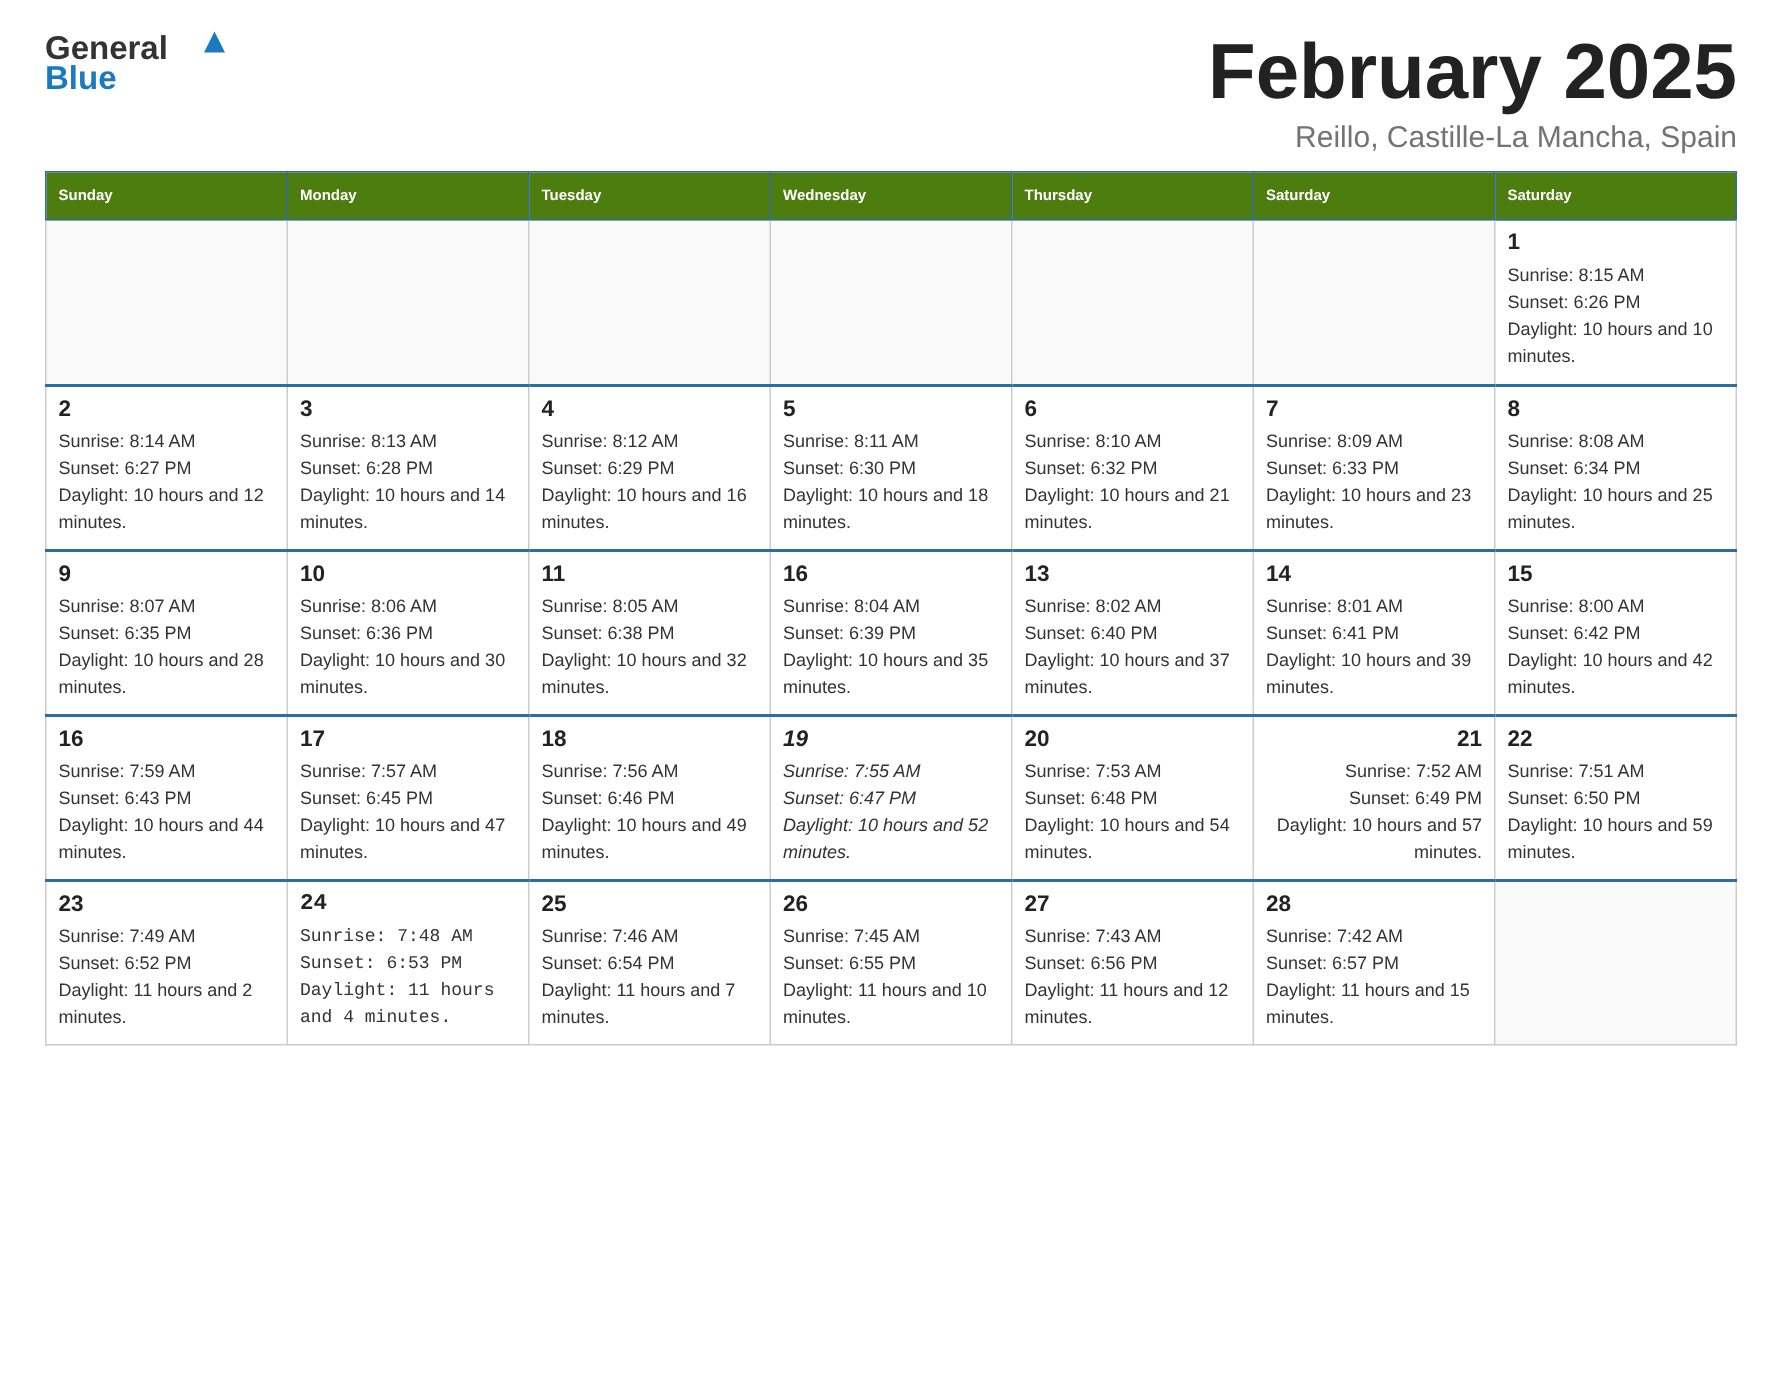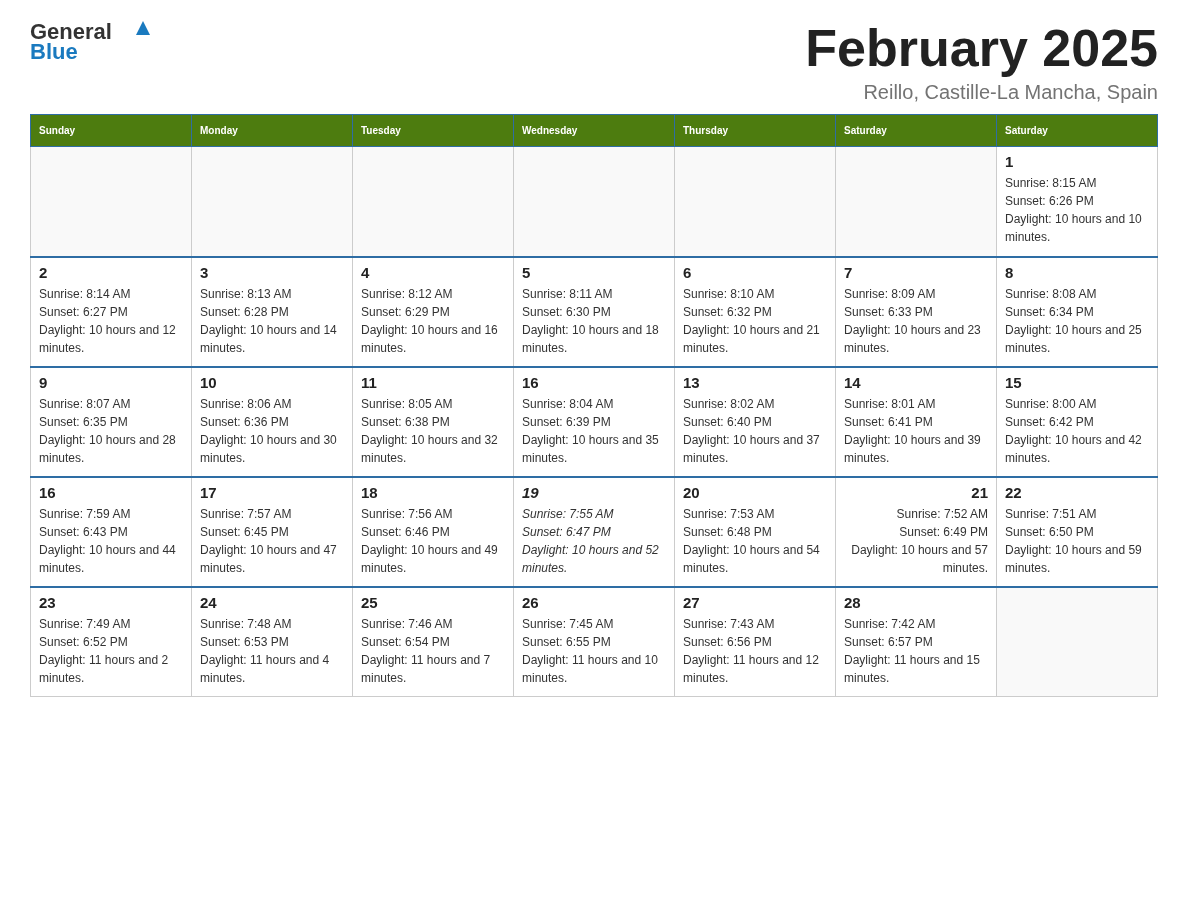--- a/index.html
+++ b/index.html
@@ -214,21 +214,21 @@
         <td style="min-height: 110px; height: 110px;">
           <span class="day-number">22</span>
           <div class="day-info">Sunrise: 7:51 AM<br>Sunset: 6:50 PM<br>Daylight: 10 hours and 59 minutes.</div>
         </td>
       </tr>
       <tr class="top-border-row">
         <td style="min-height: 110px; height: 110px;">
           <span class="day-number">23</span>
           <div class="day-info">Sunrise: 7:49 AM<br>Sunset: 6:52 PM<br>Daylight: 11 hours and 2 minutes.</div>
         </td>
-        <td style="min-height: 110px; height: 110px;">
+        <td style="min-height: 110px; height: 110px; font-family: Liberation Mono, monospace;">
           <span class="day-number">24</span>
           <div class="day-info">Sunrise: 7:48 AM<br>Sunset: 6:53 PM<br>Daylight: 11 hours and 4 minutes.</div>
         </td>
         <td style="min-height: 110px; height: 110px;">
           <span class="day-number">25</span>
           <div class="day-info">Sunrise: 7:46 AM<br>Sunset: 6:54 PM<br>Daylight: 11 hours and 7 minutes.</div>
         </td>
         <td style="min-height: 110px; height: 110px;">
           <span class="day-number">26</span>
           <div class="day-info">Sunrise: 7:45 AM<br>Sunset: 6:55 PM<br>Daylight: 11 hours and 10 minutes.</div>

